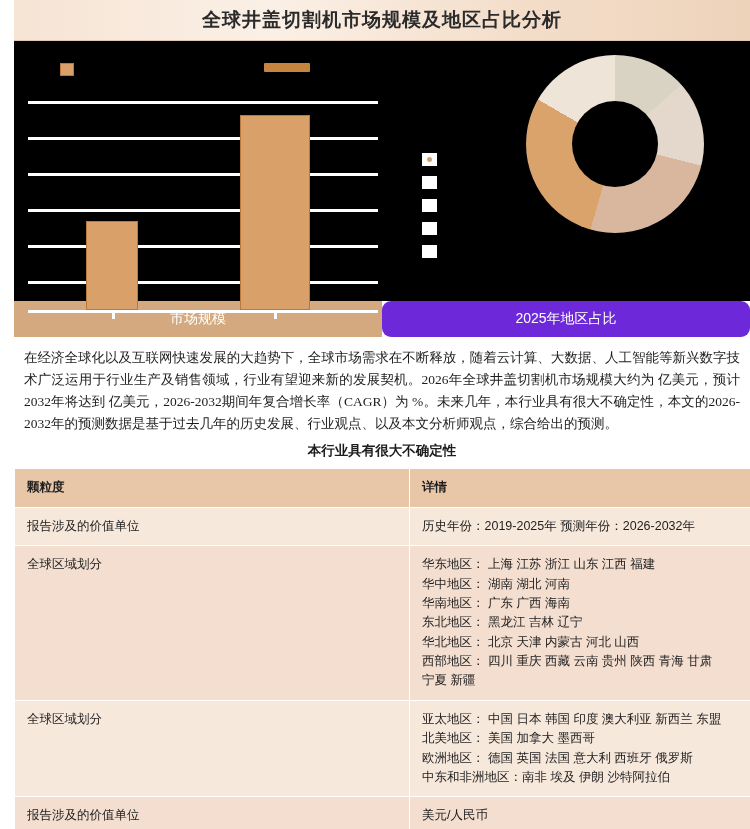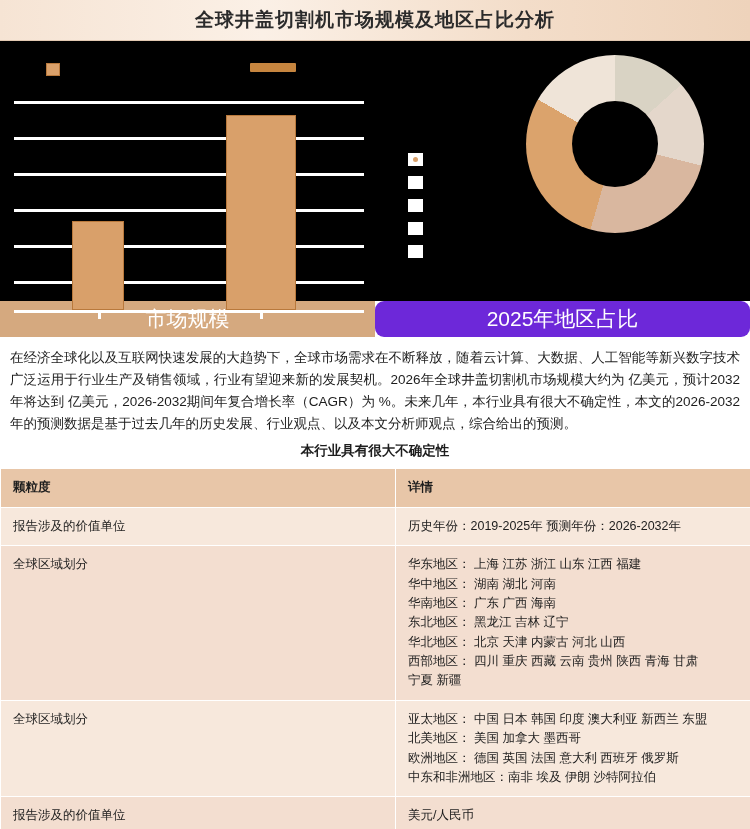--- a/index.html
+++ b/index.html
@@ -12,20 +12,21 @@
     background: #ffffff;
     font-family: "Liberation Sans", sans-serif;
     color: #222;
     overflow: hidden;
   }
   .page {
     width: 750px;
     height: 829px;
     position: relative;
     box-sizing: border-box;
+    padding-left: 14px;
   }
 
   
   .header {
     height: 40px;
     background: linear-gradient(90deg, #f6e4d4 0%, #fbf0e6 35%, #f3ddc9 70%, #eed3bb 100%);
     display: flex;
     align-items: center;
     justify-content: center;
     border-bottom: 1px solid #e2c9b2;
@@ -182,39 +183,40 @@
   
   .tabs {
     display: flex;
     height: 36px;
   }
   .tab {
     flex: 1;
     display: flex;
     align-items: center;
     justify-content: center;
-    font-size: 21px;
+    font-size: 14px;
     color: #ffffff;
   }
   .tab-a {
     background: #d5a97f;
   }
   .tab-b {
     background: #6d28d9;
     border-radius: 9px;
   }
 
   
   .body-text {
     padding: 10px 10px 2px 10px;
     font-size: 13.5px;
     line-height: 1.62;
     text-align: justify;
     color: #1d1d1d;
     text-indent: 0;
+    font-family: Liberation Serif, serif;
   }
 
   .section-title {
     text-align: center;
     font-size: 13.5px;
     font-weight: bold;
     margin: 6px 0 8px 0;
     color: #1d1d1d;
   }
 

